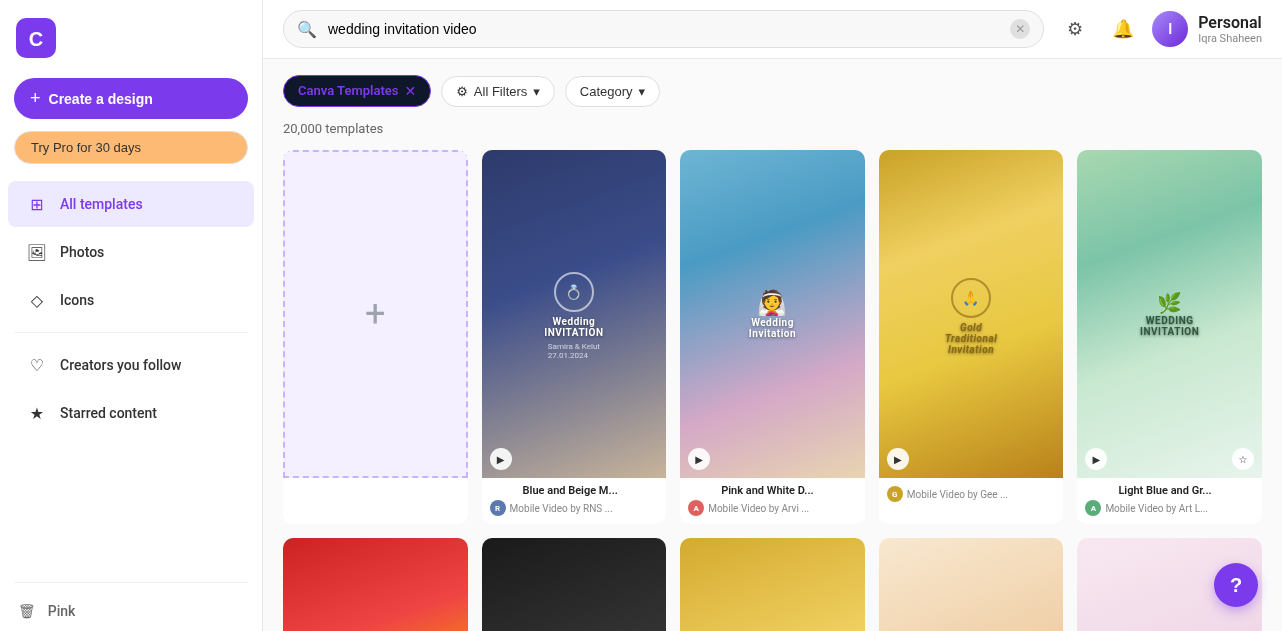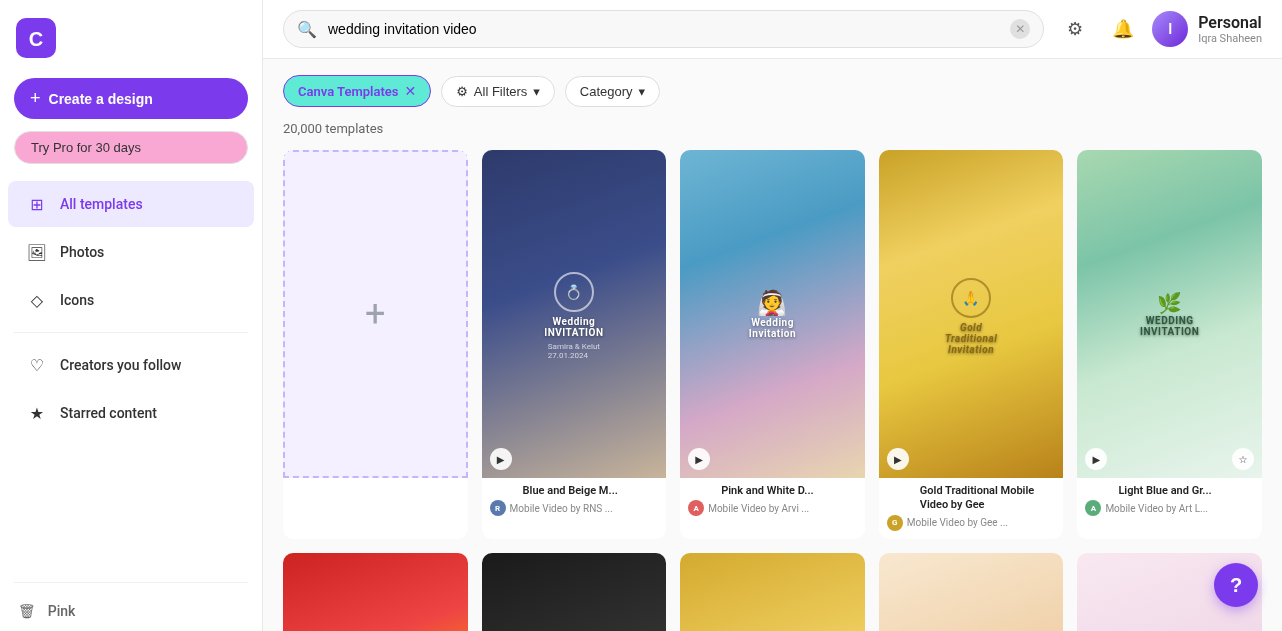--- a/index.html
+++ b/index.html
@@ -49,21 +49,21 @@
       width: calc(100% - 28px);
     }
 
     .sidebar-create-btn .plus-icon {
       font-size: 18px;
       font-weight: 400;
     }
 
     .sidebar-try-pro {
       margin: 4px 14px 8px;
-      background: #f9a8d4;
+      background: #fdba74;
       border: 1.5px solid #e0e0e0;
       border-radius: 24px;
       padding: 8px 16px;
       font-size: 13px;
       font-weight: 500;
       cursor: pointer;
       color: #333;
       width: calc(100% - 28px);
       text-align: left;
     }
@@ -241,26 +241,26 @@
 
     .filters-row {
       display: flex;
       align-items: center;
       gap: 10px;
       margin-bottom: 14px;
     }
 
     .canva-templates-chip {
       display: flex;
-      align-items: center;
+      align-items: flex-start;
       gap: 6px;
       padding: 7px 14px;
       border: 1.5px solid #7c3aed;
       border-radius: 20px;
-      background: #5eead4;
+      background: #0f172a;
       color: #7c3aed;
       font-size: 13px;
       font-weight: 600;
       cursor: pointer;
     }
 
     .canva-templates-chip .chip-x {
       font-size: 14px;
       font-weight: 400;
       color: #7c3aed;
@@ -634,21 +634,20 @@
 
       <div class="template-card">
         <div class="card-image card-gold-trad">
           <div class="card-inner-design">
             <div class="ornament" style="border-color:rgba(139,100,20,0.6);">🙏</div>
             <div class="card-inner-text gold">Gold<br>Traditional<br>Invitation</div>
           </div>
           <div class="play-icon-overlay">▶</div>
         </div>
         <div class="card-info">
-          <div class="card-title">Gold Traditional Mobile Video by Gee</div>
           <div class="card-subtitle">
             <span class="creator-avatar-sm" style="background:#c9a227;">G</span>
             <span>Mobile Video by Gee ...</span>
           </div>
         </div>
       </div>
 
       <div class="template-card">
         <div class="card-image card-light-blue-green">
           <div class="card-inner-design">

